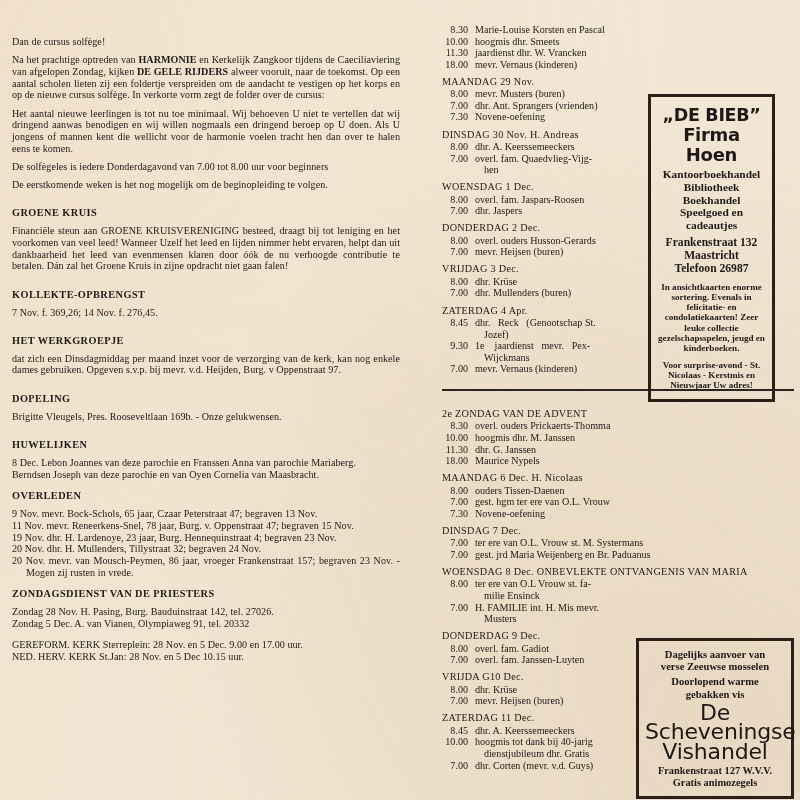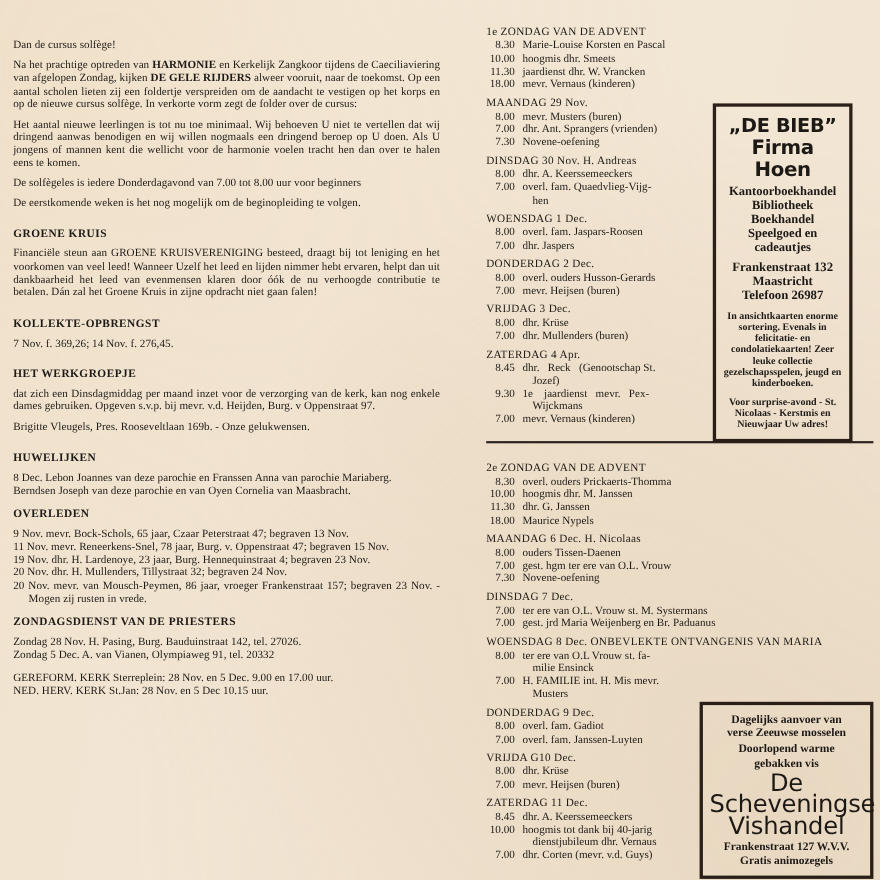--- a/index.html
+++ b/index.html
@@ -206,20 +206,21 @@
       <h2 class="head">KOLLEKTE-OPBRENGST</h2>
       <p class="para nojust">7 Nov. f. 369,26; 14 Nov. f. 276,45.</p>
     </div>
 
     <div>
       <h2 class="head">HET WERKGROEPJE</h2>
       <p class="para">dat zich een Dinsdagmiddag per maand inzet voor de verzorging van de kerk, kan nog enkele dames gebruiken. Opgeven s.v.p. bij mevr. v.d. Heijden, Burg. v Oppenstraat 97.</p>
     </div>
 
     <div>
+      <h2 class="head">DOPELING</h2>
       <p class="para nojust">Brigitte Vleugels, Pres. Rooseveltlaan 169b. - Onze gelukwensen.</p>
     </div>
 
     <div>
       <h2 class="head">HUWELIJKEN</h2>
       <p class="ln hang">8 Dec. Lebon Joannes van deze parochie en Franssen Anna van parochie Mariaberg.</p>
       <p class="ln hang">Berndsen Joseph van deze parochie en van Oyen Cornelia van Maasbracht.</p>
     </div>
 
     <div>
@@ -238,21 +239,20 @@
       <div class="gap"></div>
       <div class="gap"></div>
       <p class="ln nojust">GEREFORM. KERK Sterreplein: 28 Nov. en 5 Dec. 9.00 en 17.00 uur.</p>
       <p class="ln nojust">NED. HERV. KERK St.Jan: 28 Nov. en 5 Dec 10.15 uur.</p>
     </div>
   </div>
 
   <div class="col-right">
     <div id="week-one">
         <div class="group">
-          <div class="daytitle first">1e ZONDAG VAN DE ADVENT</div>
           <div class="svc">
             <span class="t">8.30</span>
             <span class="d">Marie-Louise Korsten en Pascal</span>
           </div>
           <div class="svc">
             <span class="t">10.00</span>
             <span class="d">hoogmis dhr. Smeets</span>
           </div>
           <div class="svc">
             <span class="t">11.30</span>
@@ -419,21 +419,21 @@
           </div>
         </div>
         <div class="group">
           <div class="daytitle">ZATERDAG 11 Dec.</div>
           <div class="svc">
             <span class="t">8.45</span>
             <span class="d">dhr. A. Keerssemeeckers</span>
           </div>
           <div class="svc">
             <span class="t">10.00</span>
-            <span class="d">hoogmis tot dank bij 40-jarig<span class="cont">dienstjubileum dhr. Vernaus</span></span>
+            <span class="d">hoogmis tot dank bij 40-jarig<span class="cont">dienstjubileum dhr. Gratis</span></span>
           </div>
           <div class="svc">
             <span class="t">7.00</span>
             <span class="d">dhr. Corten (mevr. v.d. Guys)</span>
           </div>
         </div>
       </div>
   </div>
 
   <div class="ad" id="ad-bieb">

